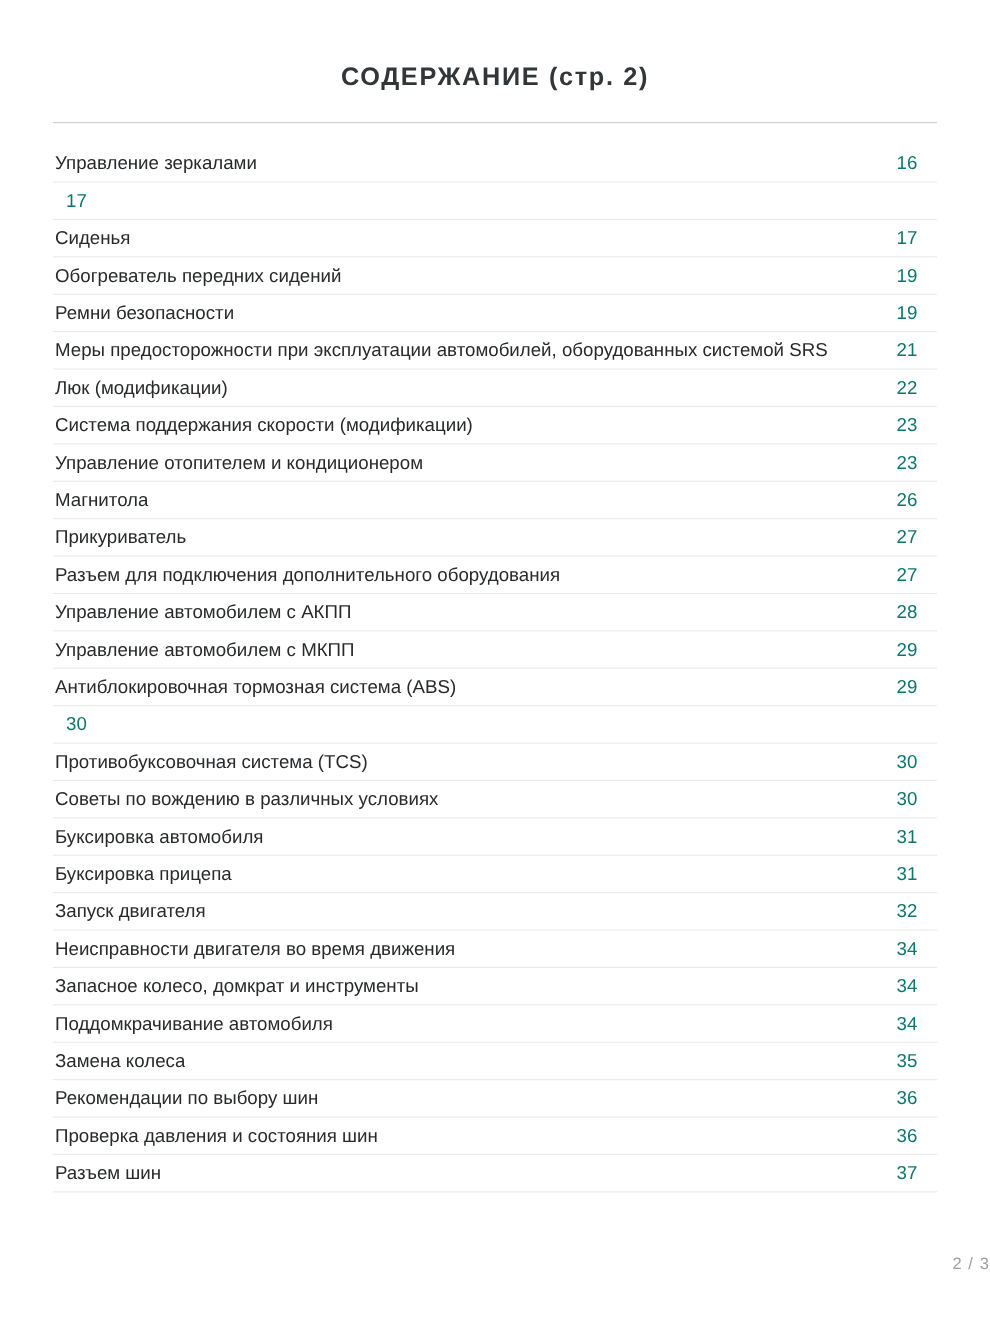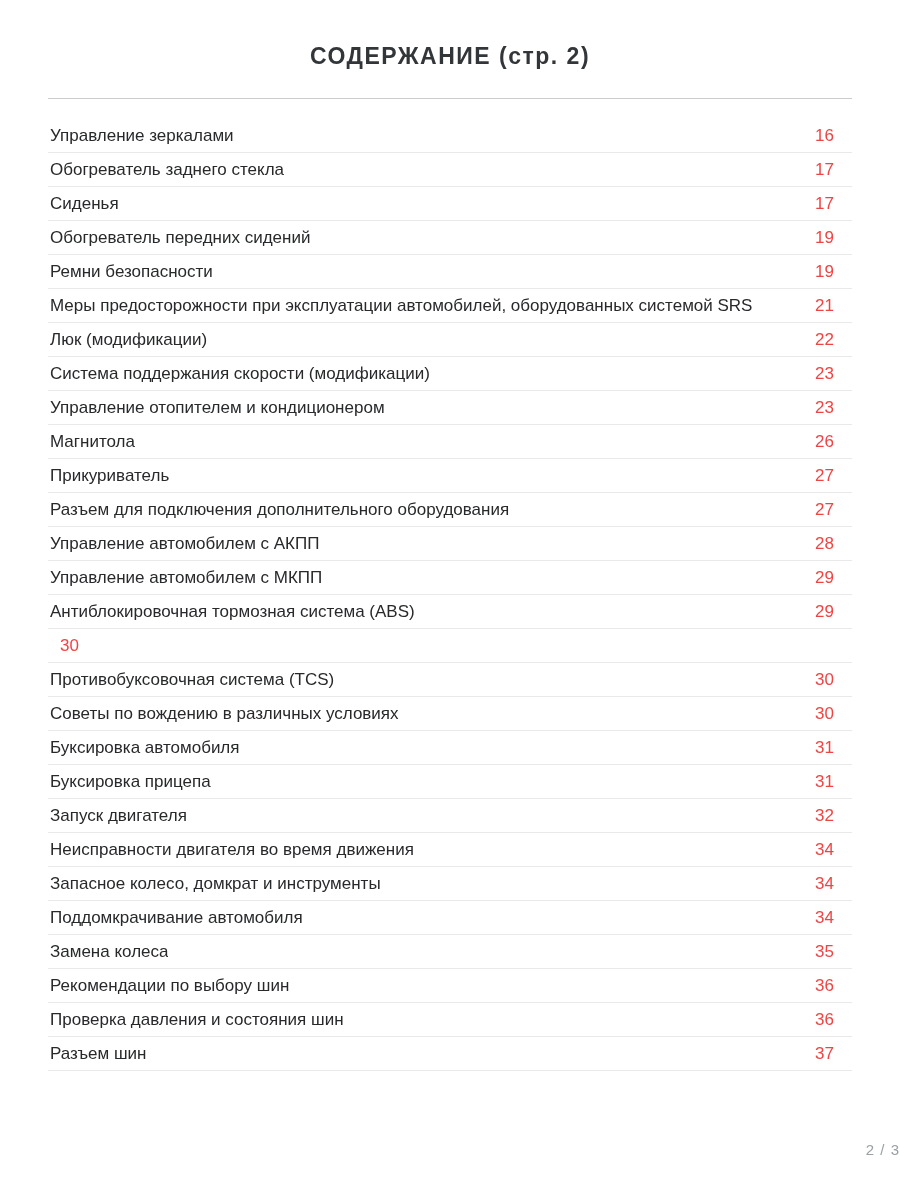--- a/index.html
+++ b/index.html
@@ -10,21 +10,21 @@
     font-family: "Liberation Sans", "DejaVu Sans", sans-serif;
     position: relative;
     overflow: hidden;
   }
   .page {
     position: absolute;
     inset: 0;
     background: #ffffff;
   }
   .page-title {
-    margin-top: 43px;
+    margin-top: 56px;
     text-align: center;
     font-size: 23px;
     font-weight: bold;
     letter-spacing: 1.5px;
     color: #333639;
   }
   .title-divider {
     margin: 28px 48px 0 48px;
     border: none;
     border-top: 1px solid #cccccc;
@@ -44,21 +44,21 @@
     text-align: right;
   }
   .toc-entry-label {
     font-size: 17px;
     color: #27292b;
     white-space: nowrap;
     overflow: hidden;
   }
   .toc-entry-page {
     font-size: 17px;
-    color: #ef4444;
+    color: #0f766e;
     margin-left: 10px;
     white-space: nowrap;
   }
   .page-indicator {
     position: absolute;
     left: 0;
     right: 0;
     top: 1141px;
     text-align: right;
     font-size: 15px;
@@ -71,21 +71,20 @@
 
 <div class="page">
   <div class="page-title">СОДЕРЖАНИЕ (стр. 2)</div>
   <hr class="title-divider">
   <div class="toc-list">
       <div class="toc-row">
         <span class="toc-entry-label">Управление зеркалами</span>
         <span class="toc-entry-page">16</span>
       </div>
       <div class="toc-row">
-        <span class="toc-entry-label">Обогреватель заднего стекла</span>
         <span class="toc-entry-page">17</span>
       </div>
       <div class="toc-row">
         <span class="toc-entry-label">Сиденья</span>
         <span class="toc-entry-page">17</span>
       </div>
       <div class="toc-row">
         <span class="toc-entry-label">Обогреватель передних сидений</span>
         <span class="toc-entry-page">19</span>
       </div>

